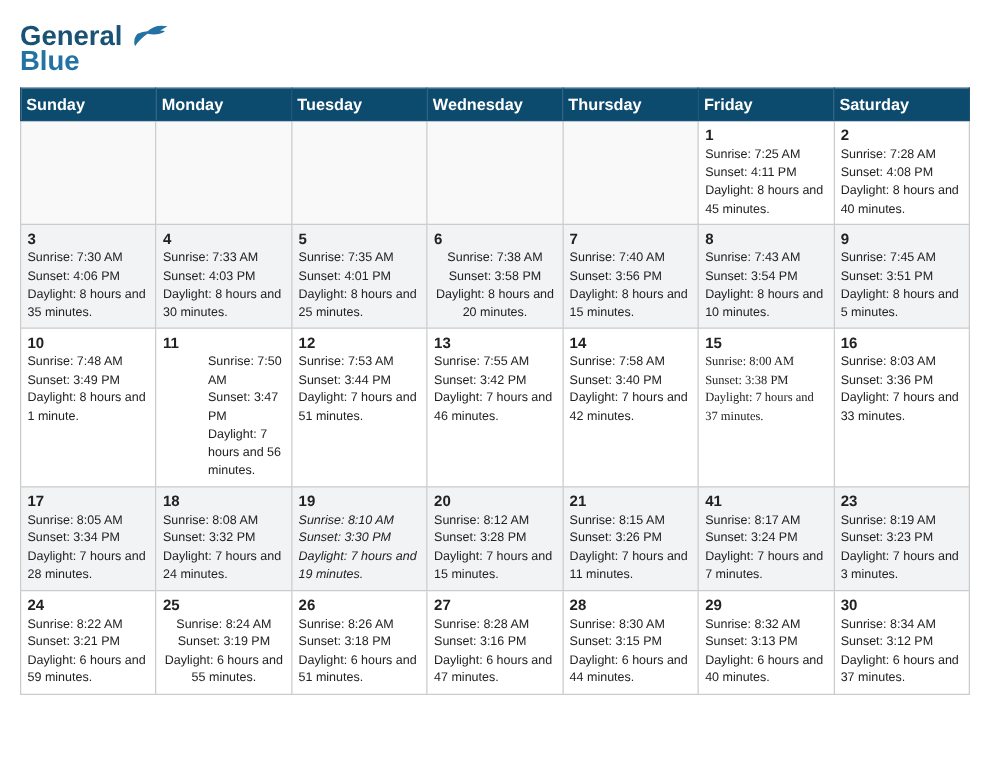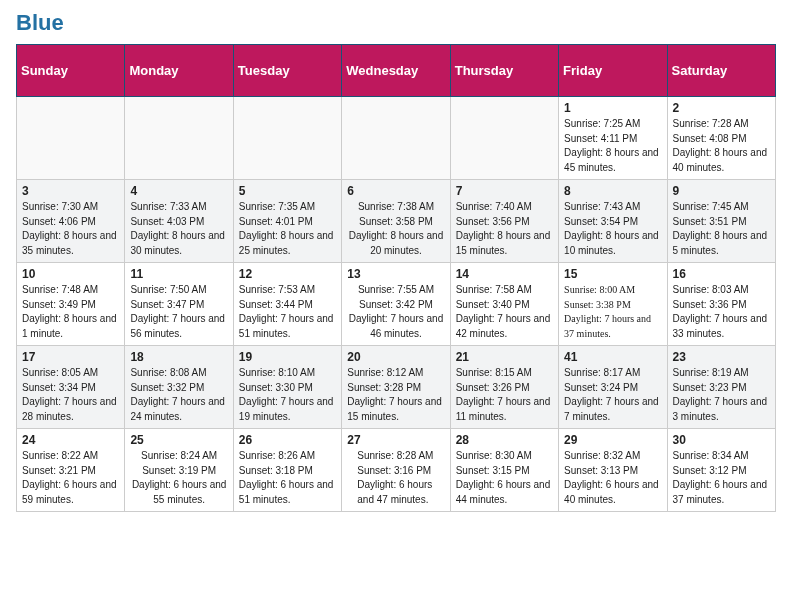--- a/index.html
+++ b/index.html
@@ -38,25 +38,25 @@
       font-size: 18px;
       font-weight: normal;
       color: #444;
     }
     .calendar {
       width: 100%;
       border-collapse: collapse;
       border: 1px solid #ccc;
     }
     .calendar th {
-      background: #be185d;
+      background: #0c4a6e;
       color: #fff;
       font-size: 13px;
       font-weight: bold;
-      padding: 18px 4px;
+      padding: 5px 4px;
       text-align: left;
       border: 1px solid #1a5276;
     }
     .calendar td {
       width: 108px;
       vertical-align: top;
       padding: 4px 5px;
       border: 1px solid #ccc;
       font-size: 10.5px;
       color: #222;
@@ -85,20 +85,26 @@
     }
     
     .row-even td { background: #eaf0f6; }
     .row-odd td { background: #fff; }
   </style>
 </head>
 <body>
 
 <div class="header-area">
   <div class="logo">
+    <div class="logo-row">
+      <span style="font-size:22px; font-weight:bold; color:#1a5276;">General</span>
+      <svg width="36" height="24" viewBox="0 0 36 24">
+        <path d="M18 8 Q24 2 34 4 Q28 8 22 10 Q28 6 32 8 Q26 12 18 10 Q12 14 8 20 Q6 14 10 10 Q14 8 18 8Z" fill="#2471a3"></path>
+      </svg>
+    </div>
     <span style="font-size:22px; font-weight:bold; color:#2471a3; margin-top:-6px; margin-left:0;">Blue</span>
   </div>
   <div class="title-area">
     <h1></h1>
     <h2></h2>
   </div>
 </div>
 
 <table class="calendar">
   <thead>
@@ -178,33 +184,33 @@
       </tr>
       <tr class="row-odd">
         <td>
           <span class="day-num">10</span>
           <div class="day-info" style="white-space: pre-line;">Sunrise: 7:48 AM
 Sunset: 3:49 PM
 Daylight: 8 hours and 1 minute.</div>
         </td>
         <td>
           <span class="day-num">11</span>
-          <div class="day-info" style="white-space: pre-line;">Sunrise: 7:50 AM
+          <div class="day-info" style="white-space: pre-line; margin-left: 36px;">Sunrise: 7:50 AM
 Sunset: 3:47 PM
 Daylight: 7 hours and 56 minutes.</div>
         </td>
         <td>
           <span class="day-num">12</span>
           <div class="day-info" style="white-space: pre-line;">Sunrise: 7:53 AM
 Sunset: 3:44 PM
 Daylight: 7 hours and 51 minutes.</div>
         </td>
         <td>
           <span class="day-num">13</span>
-          <div class="day-info" style="white-space: pre-line; text-align: center;">Sunrise: 7:55 AM
+          <div class="day-info" style="white-space: pre-line;">Sunrise: 7:55 AM
 Sunset: 3:42 PM
 Daylight: 7 hours and 46 minutes.</div>
         </td>
         <td>
           <span class="day-num">14</span>
           <div class="day-info" style="white-space: pre-line;">Sunrise: 7:58 AM
 Sunset: 3:40 PM
 Daylight: 7 hours and 42 minutes.</div>
         </td>
         <td>
@@ -228,21 +234,21 @@
 Daylight: 7 hours and 28 minutes.</div>
         </td>
         <td>
           <span class="day-num">18</span>
           <div class="day-info" style="white-space: pre-line;">Sunrise: 8:08 AM
 Sunset: 3:32 PM
 Daylight: 7 hours and 24 minutes.</div>
         </td>
         <td>
           <span class="day-num">19</span>
-          <div class="day-info" style="white-space: pre-line;">Sunrise: 8:10 AM
+          <div class="day-info" style="white-space: pre-line; font-style: italic;">Sunrise: 8:10 AM
 Sunset: 3:30 PM
 Daylight: 7 hours and 19 minutes.</div>
         </td>
         <td>
           <span class="day-num">20</span>
           <div class="day-info" style="white-space: pre-line;">Sunrise: 8:12 AM
 Sunset: 3:28 PM
 Daylight: 7 hours and 15 minutes.</div>
         </td>
         <td>
@@ -278,21 +284,21 @@
 Daylight: 6 hours and 55 minutes.</div>
         </td>
         <td>
           <span class="day-num">26</span>
           <div class="day-info" style="white-space: pre-line;">Sunrise: 8:26 AM
 Sunset: 3:18 PM
 Daylight: 6 hours and 51 minutes.</div>
         </td>
         <td>
           <span class="day-num">27</span>
-          <div class="day-info" style="white-space: pre-line; margin-left: 10px;">Sunrise: 8:28 AM
+          <div class="day-info" style="white-space: pre-line;">Sunrise: 8:28 AM
 Sunset: 3:16 PM
 Daylight: 6 hours and 47 minutes.</div>
         </td>
         <td>
           <span class="day-num">28</span>
           <div class="day-info" style="white-space: pre-line;">Sunrise: 8:30 AM
 Sunset: 3:15 PM
 Daylight: 6 hours and 44 minutes.</div>
         </td>
         <td>

